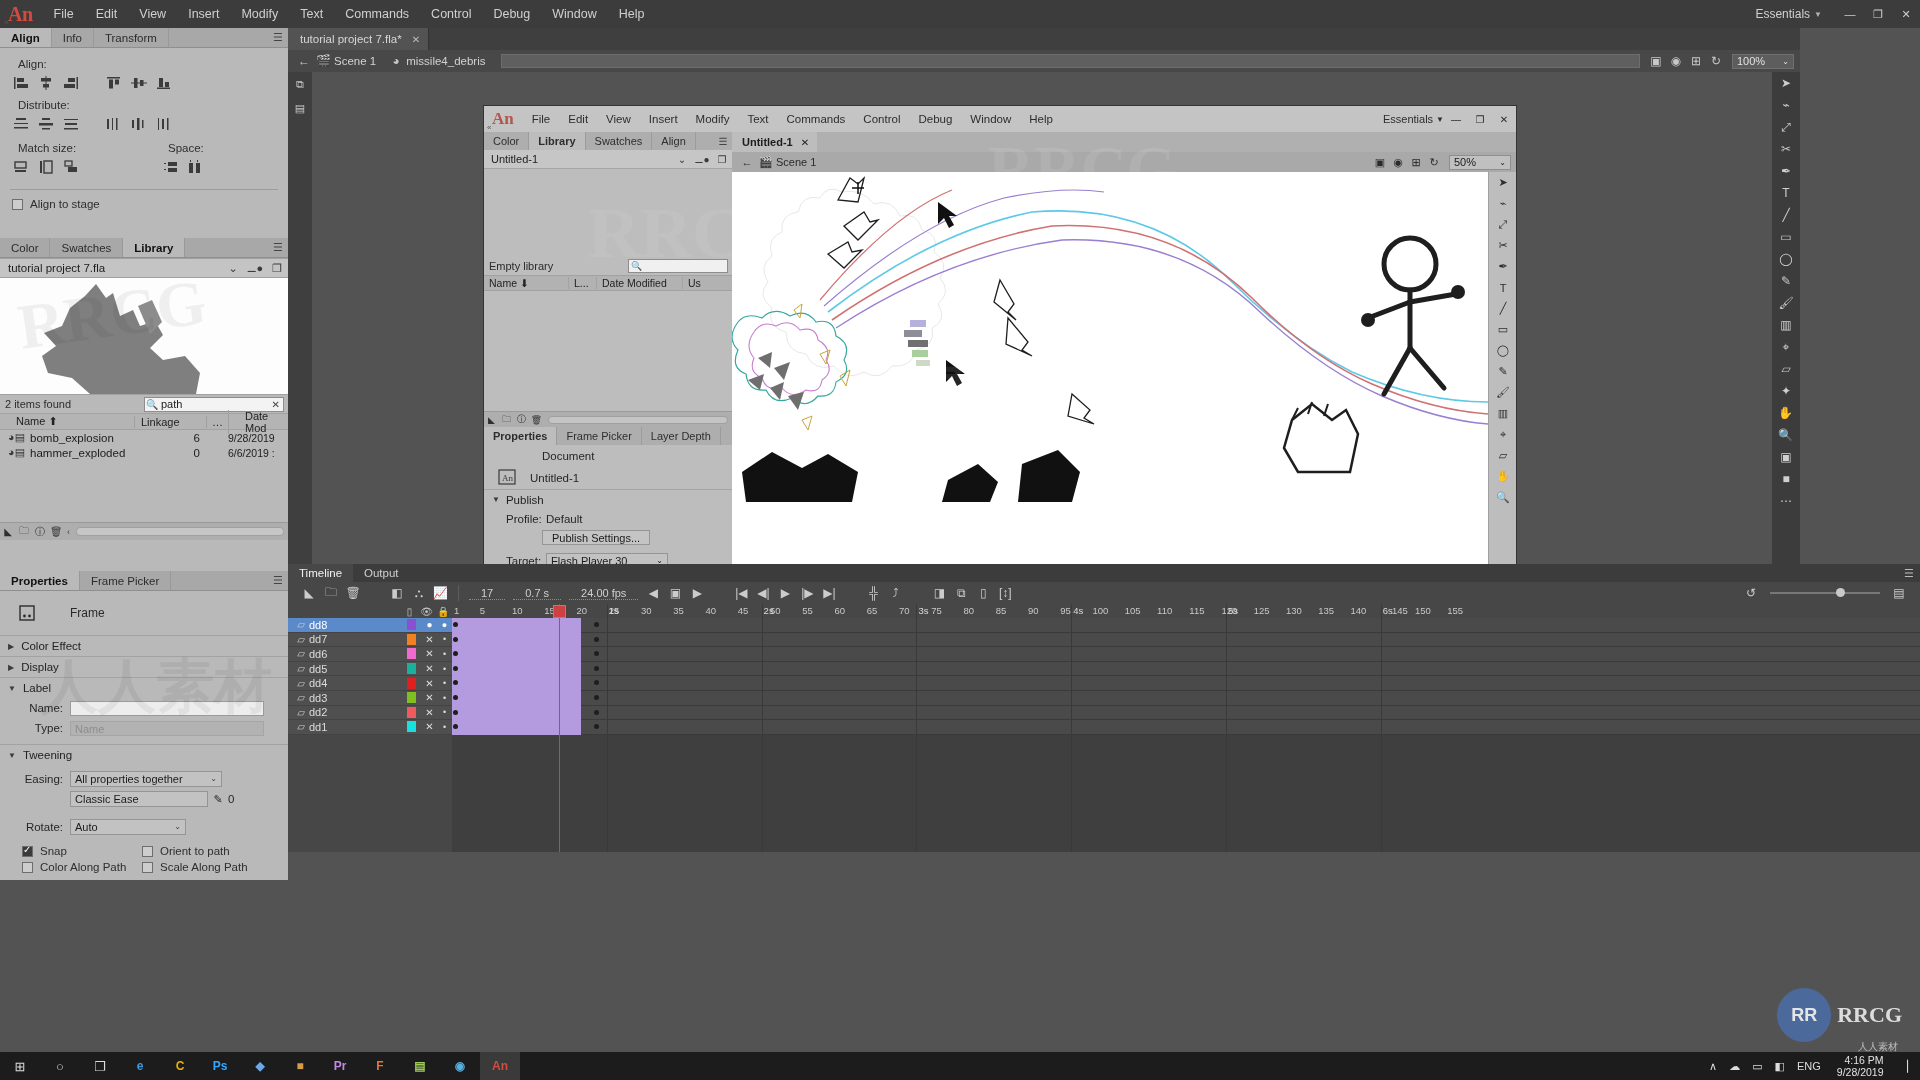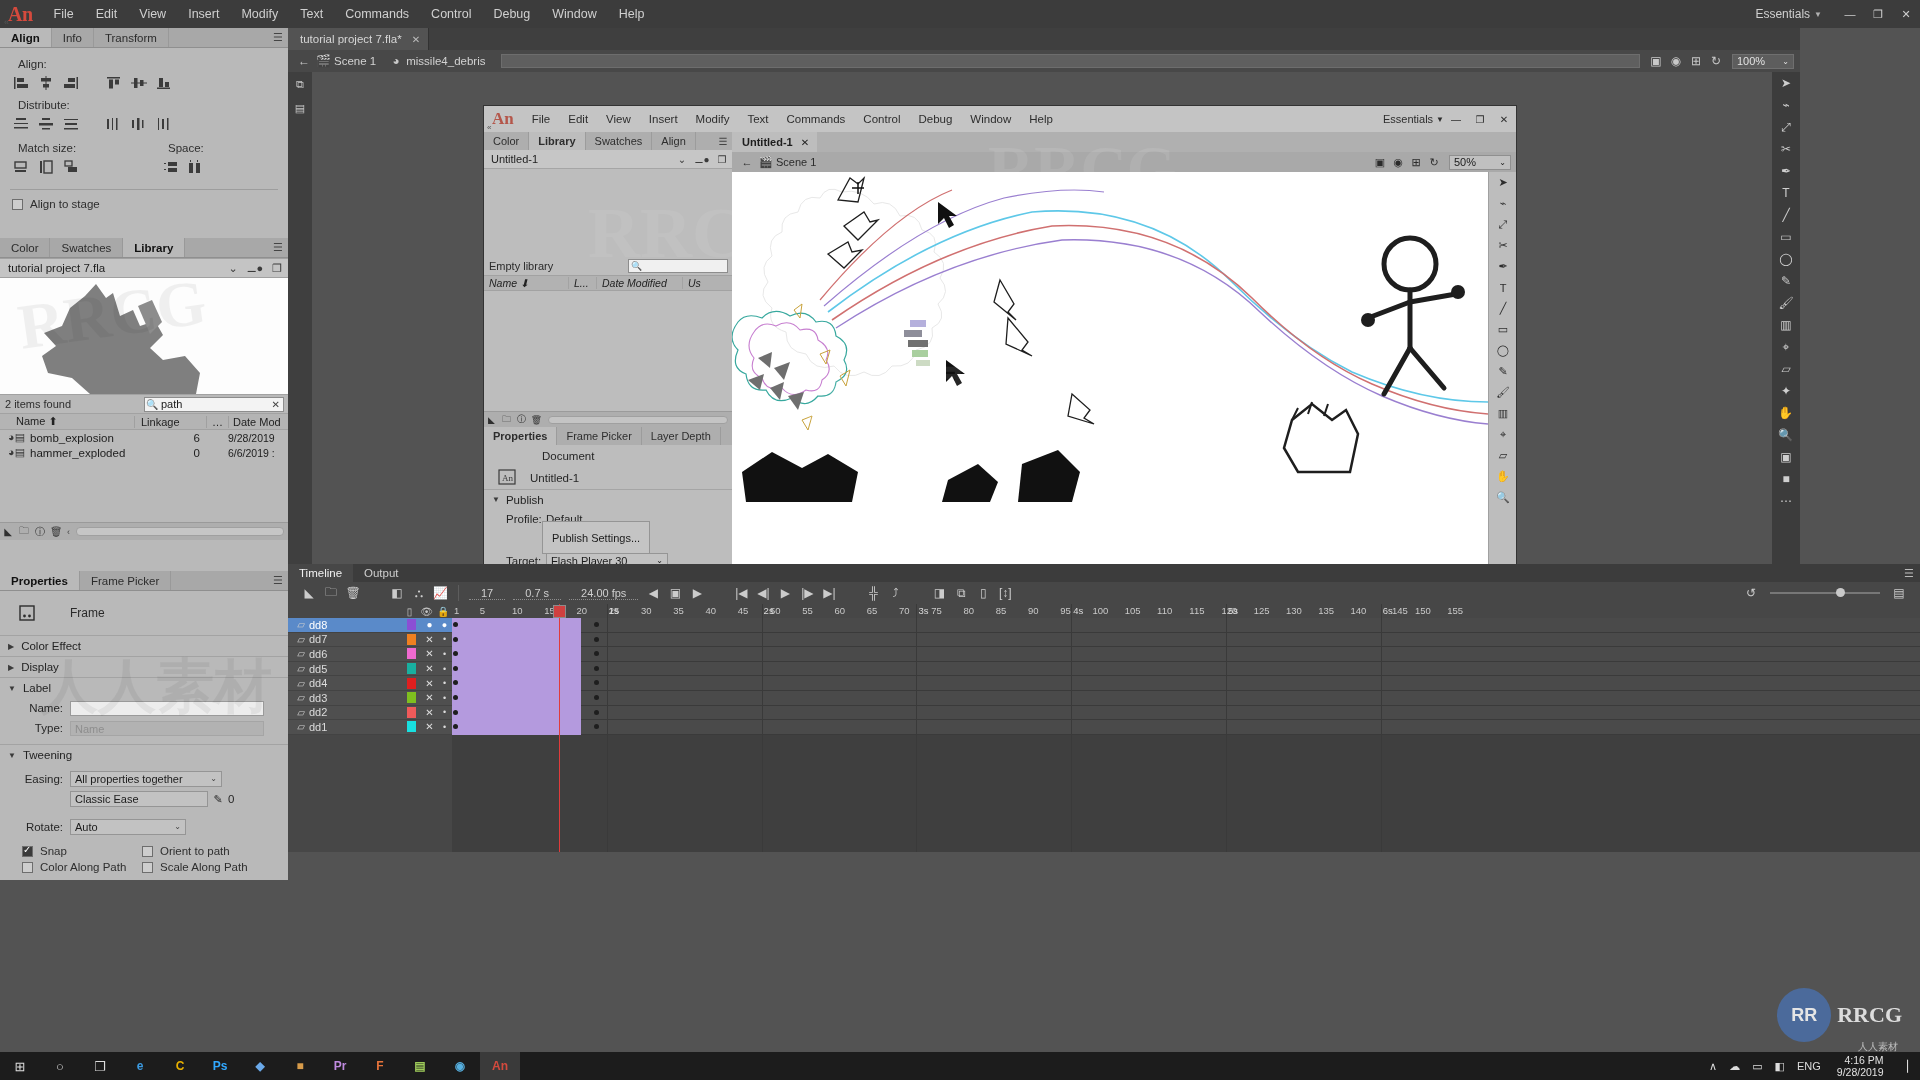--- a/index.html
+++ b/index.html
@@ -79,21 +79,21 @@
     display:flex; align-items:center; font-size:11px; color:#1a1a1a; margin-right:4px;
   }
   .lib-search .sico { width:16px; text-align:center; font-size:10px; color:#2a5f9e; }
   .lib-hdr {
     height:17px; background:#b4b4b4; display:flex; align-items:center;
     font-size:11px; color:#222; border-top:1px solid #a2a2a2; border-bottom:1px solid #a2a2a2;
   }
   .lib-hdr .c-name { flex:1; padding-left:16px; }
   .lib-hdr .c-link { width:72px; border-left:1px solid #a0a0a0; padding-left:6px; }
   .lib-hdr .c-dots { width:22px; border-left:1px solid #a0a0a0; text-align:center; }
-  .lib-hdr .c-date { width:60px; border-left:1px solid #a0a0a0; padding-left:4px; }
+  .lib-hdr .c-date { width:60px; border-left:1px solid #a0a0a0; padding-left:16px; }
   .lib-row { height:15px; display:flex; align-items:center; font-size:11.5px; color:#1c1c1c; }
   .lib-row .c-name { flex:1; padding-left:8px; display:flex; align-items:center; }
   .lib-row .c-link { width:72px; text-align:right; padding-right:6px; }
   .lib-row .c-dots { width:22px; }
   .lib-row .c-date { width:60px; font-size:10.5px; }
   .sym-icn { margin-right:5px; color:#3a3a3a; font-size:11px; }
   .lib-toolbar {
     position:absolute; left:0; bottom:0; width:288px; height:18px; background:#aeaeae;
     display:flex; align-items:center; border-top:1px solid #9a9a9a;
   }
@@ -156,21 +156,21 @@
 
   .n-left { position:absolute; left:0; top:26px; width:248px; height:432px; background:#bdbdbd; }
   .n-tabbar { height:18px; background:#aeaeae; display:flex; align-items:stretch; position:relative; }
   .n-tab { padding:0 9px; font-size:11px; color:#2e2e2e; display:flex; align-items:center; border-right:1px solid #9c9c9c; }
   .n-tab.active { background:#bdbdbd; font-weight:bold; }
   .n-libfile { height:19px; background:#c6c6c6; display:flex; align-items:center; border-bottom:1px solid #a5a5a5; }
   .n-libprev { height:88px; background:#bdbdbd; }
   .n-libstat { height:18px; background:#bdbdbd; display:flex; align-items:center; font-size:11px; color:#2b2b2b; padding-left:5px; }
   .n-search { margin-left:auto; width:100px; height:14px; background:#f0f0f0; border:1px solid #8d8d8d; margin-right:4px; display:flex; align-items:center; }
   .n-libhdr { height:16px; background:#b2b2b2; display:flex; align-items:center; font-size:10.5px; color:#222; border-top:1px solid #a2a2a2; border-bottom:1px solid #a2a2a2; }
-  .n-libhdr span { padding-left:5px; border-left:1px solid #a3a3a3;font-style:italic; }
+  .n-libhdr span { padding-left:5px; border-left:1px solid #a3a3a3; }
   .n-libhdr span:first-child { border-left:none; }
   .n-libbody { height:120px; background:#bdbdbd; }
   .n-libtools { height:16px; background:#aeaeae; display:flex; align-items:center; border-top:1px solid #9b9b9b; }
   .n-props { background:#bdbdbd; }
   .n-proptabs { height:18px; background:#aeaeae; display:flex; }
   .n-acc { height:20px; display:flex; align-items:center; font-size:11.5px; color:#232323; border-top:1px solid #a5a5a5; padding-left:8px; }
   .n-frow { display:flex; align-items:center; height:19px; font-size:11.5px; color:#262626; padding-left:22px; }
 
   .n-canvaswrap { position:absolute; left:248px; top:26px; width:784px; height:432px; background:#999; }
   .n-ctabbar { height:20px; background:#b0b0b0; display:flex; align-items:flex-end; }
@@ -698,21 +698,21 @@
             </div>
             <div class="n-acc">
               <span style="font-size:8px;margin-right:6px;color:#3b3b3b;">▼</span>
               <span>Publish</span>
             </div>
             <div class="n-frow">
               <span style="width:40px;text-align:right;padding-right:6px;">Profile:</span>
               <span>Default</span>
             </div>
             <div class="n-frow" style="padding-left:58px;">
-              <span style="height:33px;padding:0 9px;background:#c4c4c4;border:1px solid #959595;display:flex;align-items:center;font-size:11px;color:#1b1b1b;">Publish Settings...</span>
+              <span style="height:15px;padding:0 9px;background:#c4c4c4;border:1px solid #959595;display:flex;align-items:center;font-size:11px;color:#1b1b1b;">Publish Settings...</span>
             </div>
             <div class="n-frow" style="margin-top:4px;">
               <span style="width:40px;text-align:right;padding-right:6px;">Target:</span>
               <span style="width:122px;height:16px;background:#c2c2c2;border:1px solid #959595;display:flex;align-items:center;padding:0 4px;font-size:11px;color:#1b1b1b;">
                 <span>Flash Player 30</span>
                 <span style="margin-left:auto;font-size:8px;">⌄</span>
               </span>
             </div>
           </div>
         </div>

